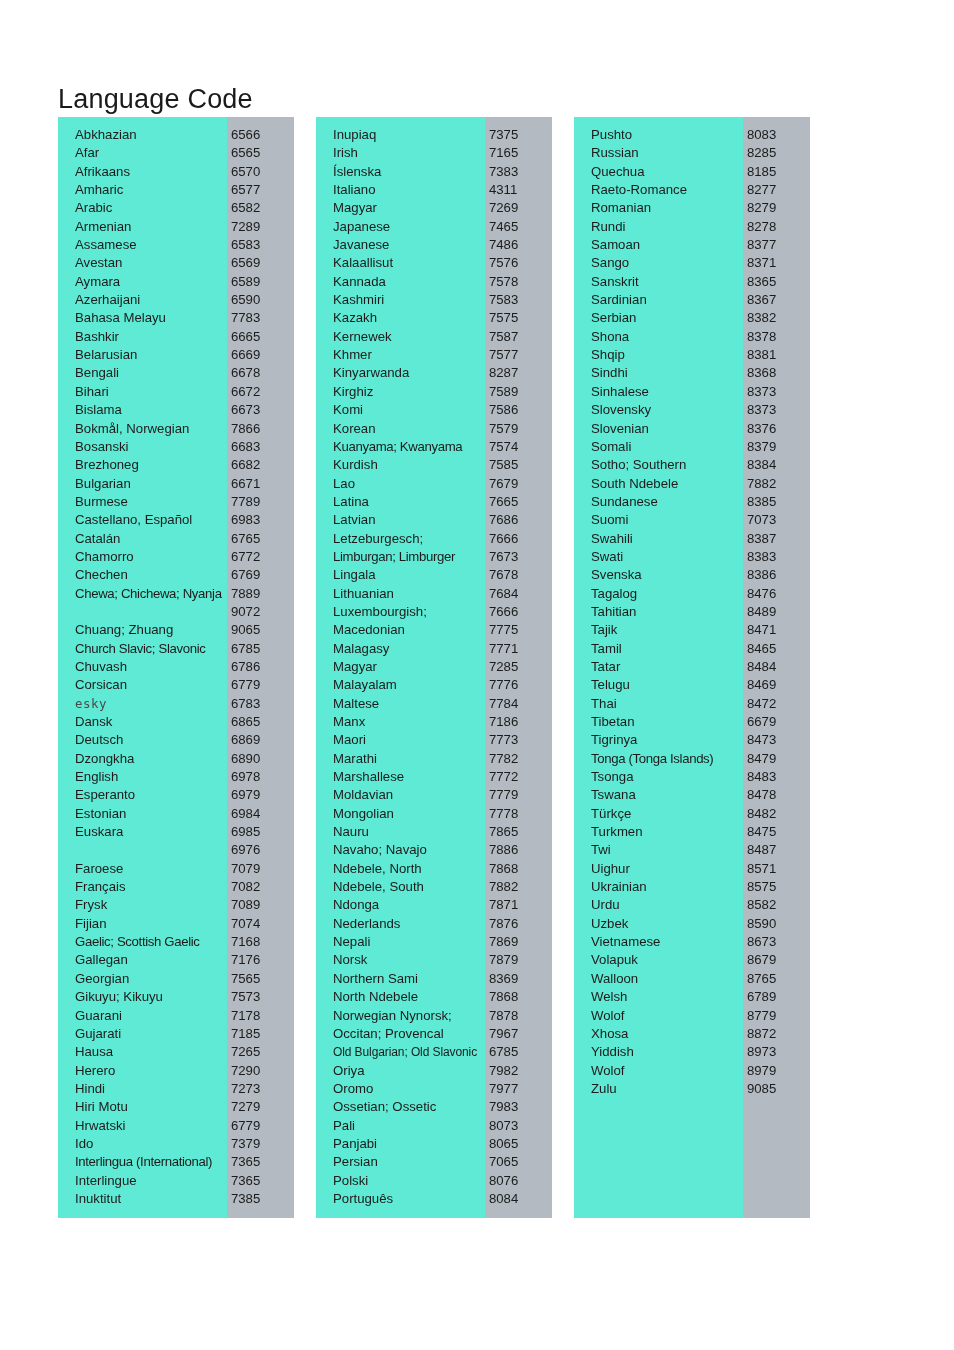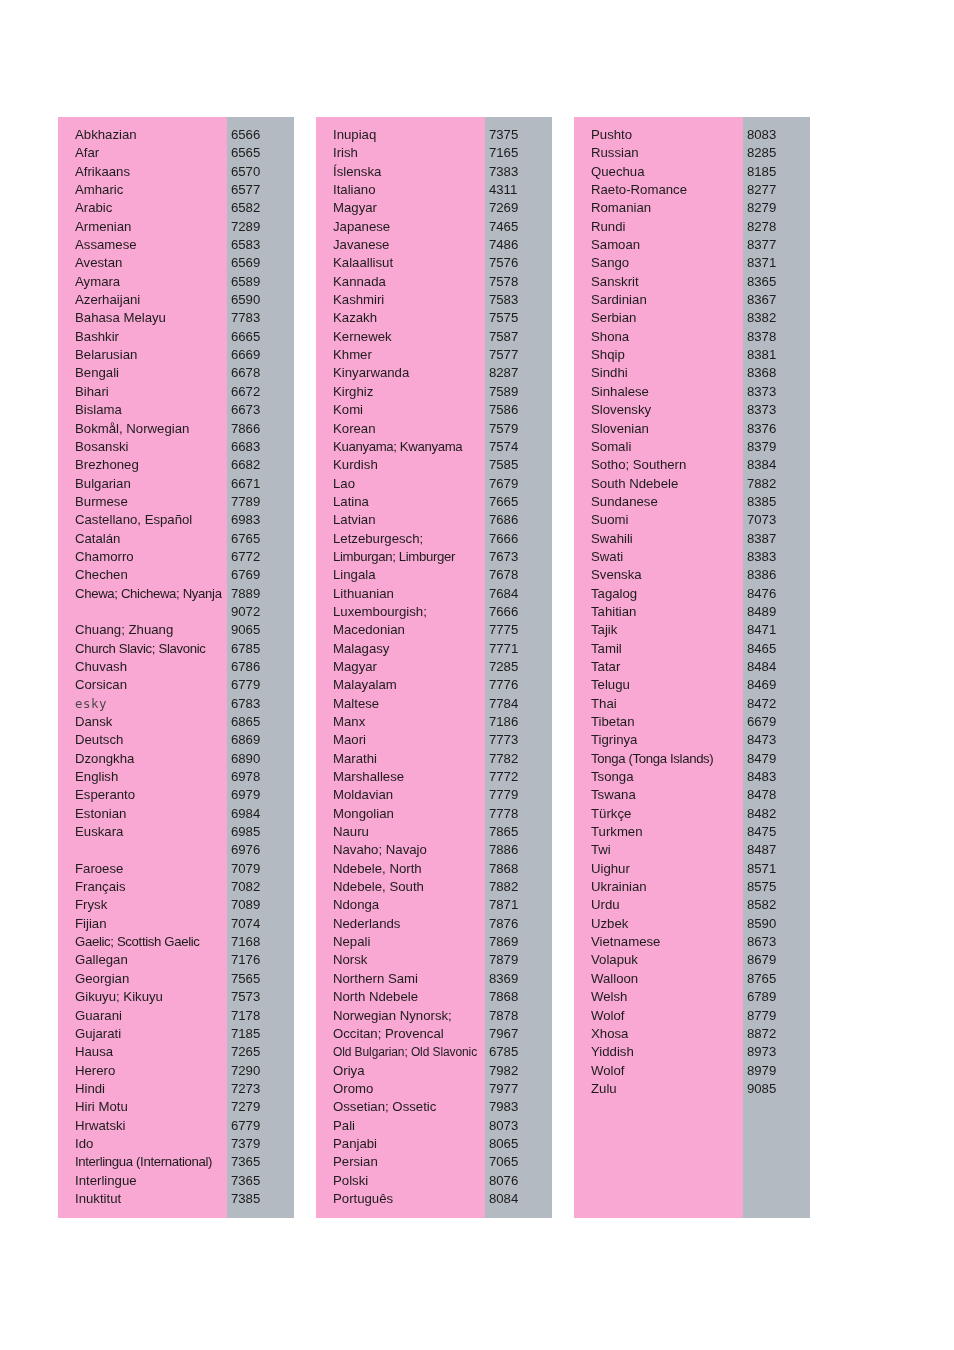--- a/index.html
+++ b/index.html
@@ -39,21 +39,21 @@
     left: 58px;
     top: 117px;
     width: 840px;
     display: flex;
     flex-direction: row;
     gap: 22px;
   }
 
   .lang-column {
     position: relative;
-    background: #f9a8d4;
+    background: #5eead4;
     width: 236px;
     height: 1101px;
     padding: 9px 0 0 0;
     overflow: hidden;
   }
 
   
   .code-band {
     position: absolute;
     top: 0;
@@ -109,20 +109,21 @@
     font-size: 12.4px;
     color: #4a4a4a;
     letter-spacing: 0.5px;
   }
 </style>
 </head>
 <body>
 
 <div class="page">
 
+  <h1 class="page-title">Language Code</h1>
 
   <div class="columns">
 
     <div class="lang-column">
       <div class="code-band"></div>
       <div class="rows">
           <div class="lang-row">
             <span class="lang-name">Abkhazian</span>
             <span class="lang-code">6566</span>
           </div>

